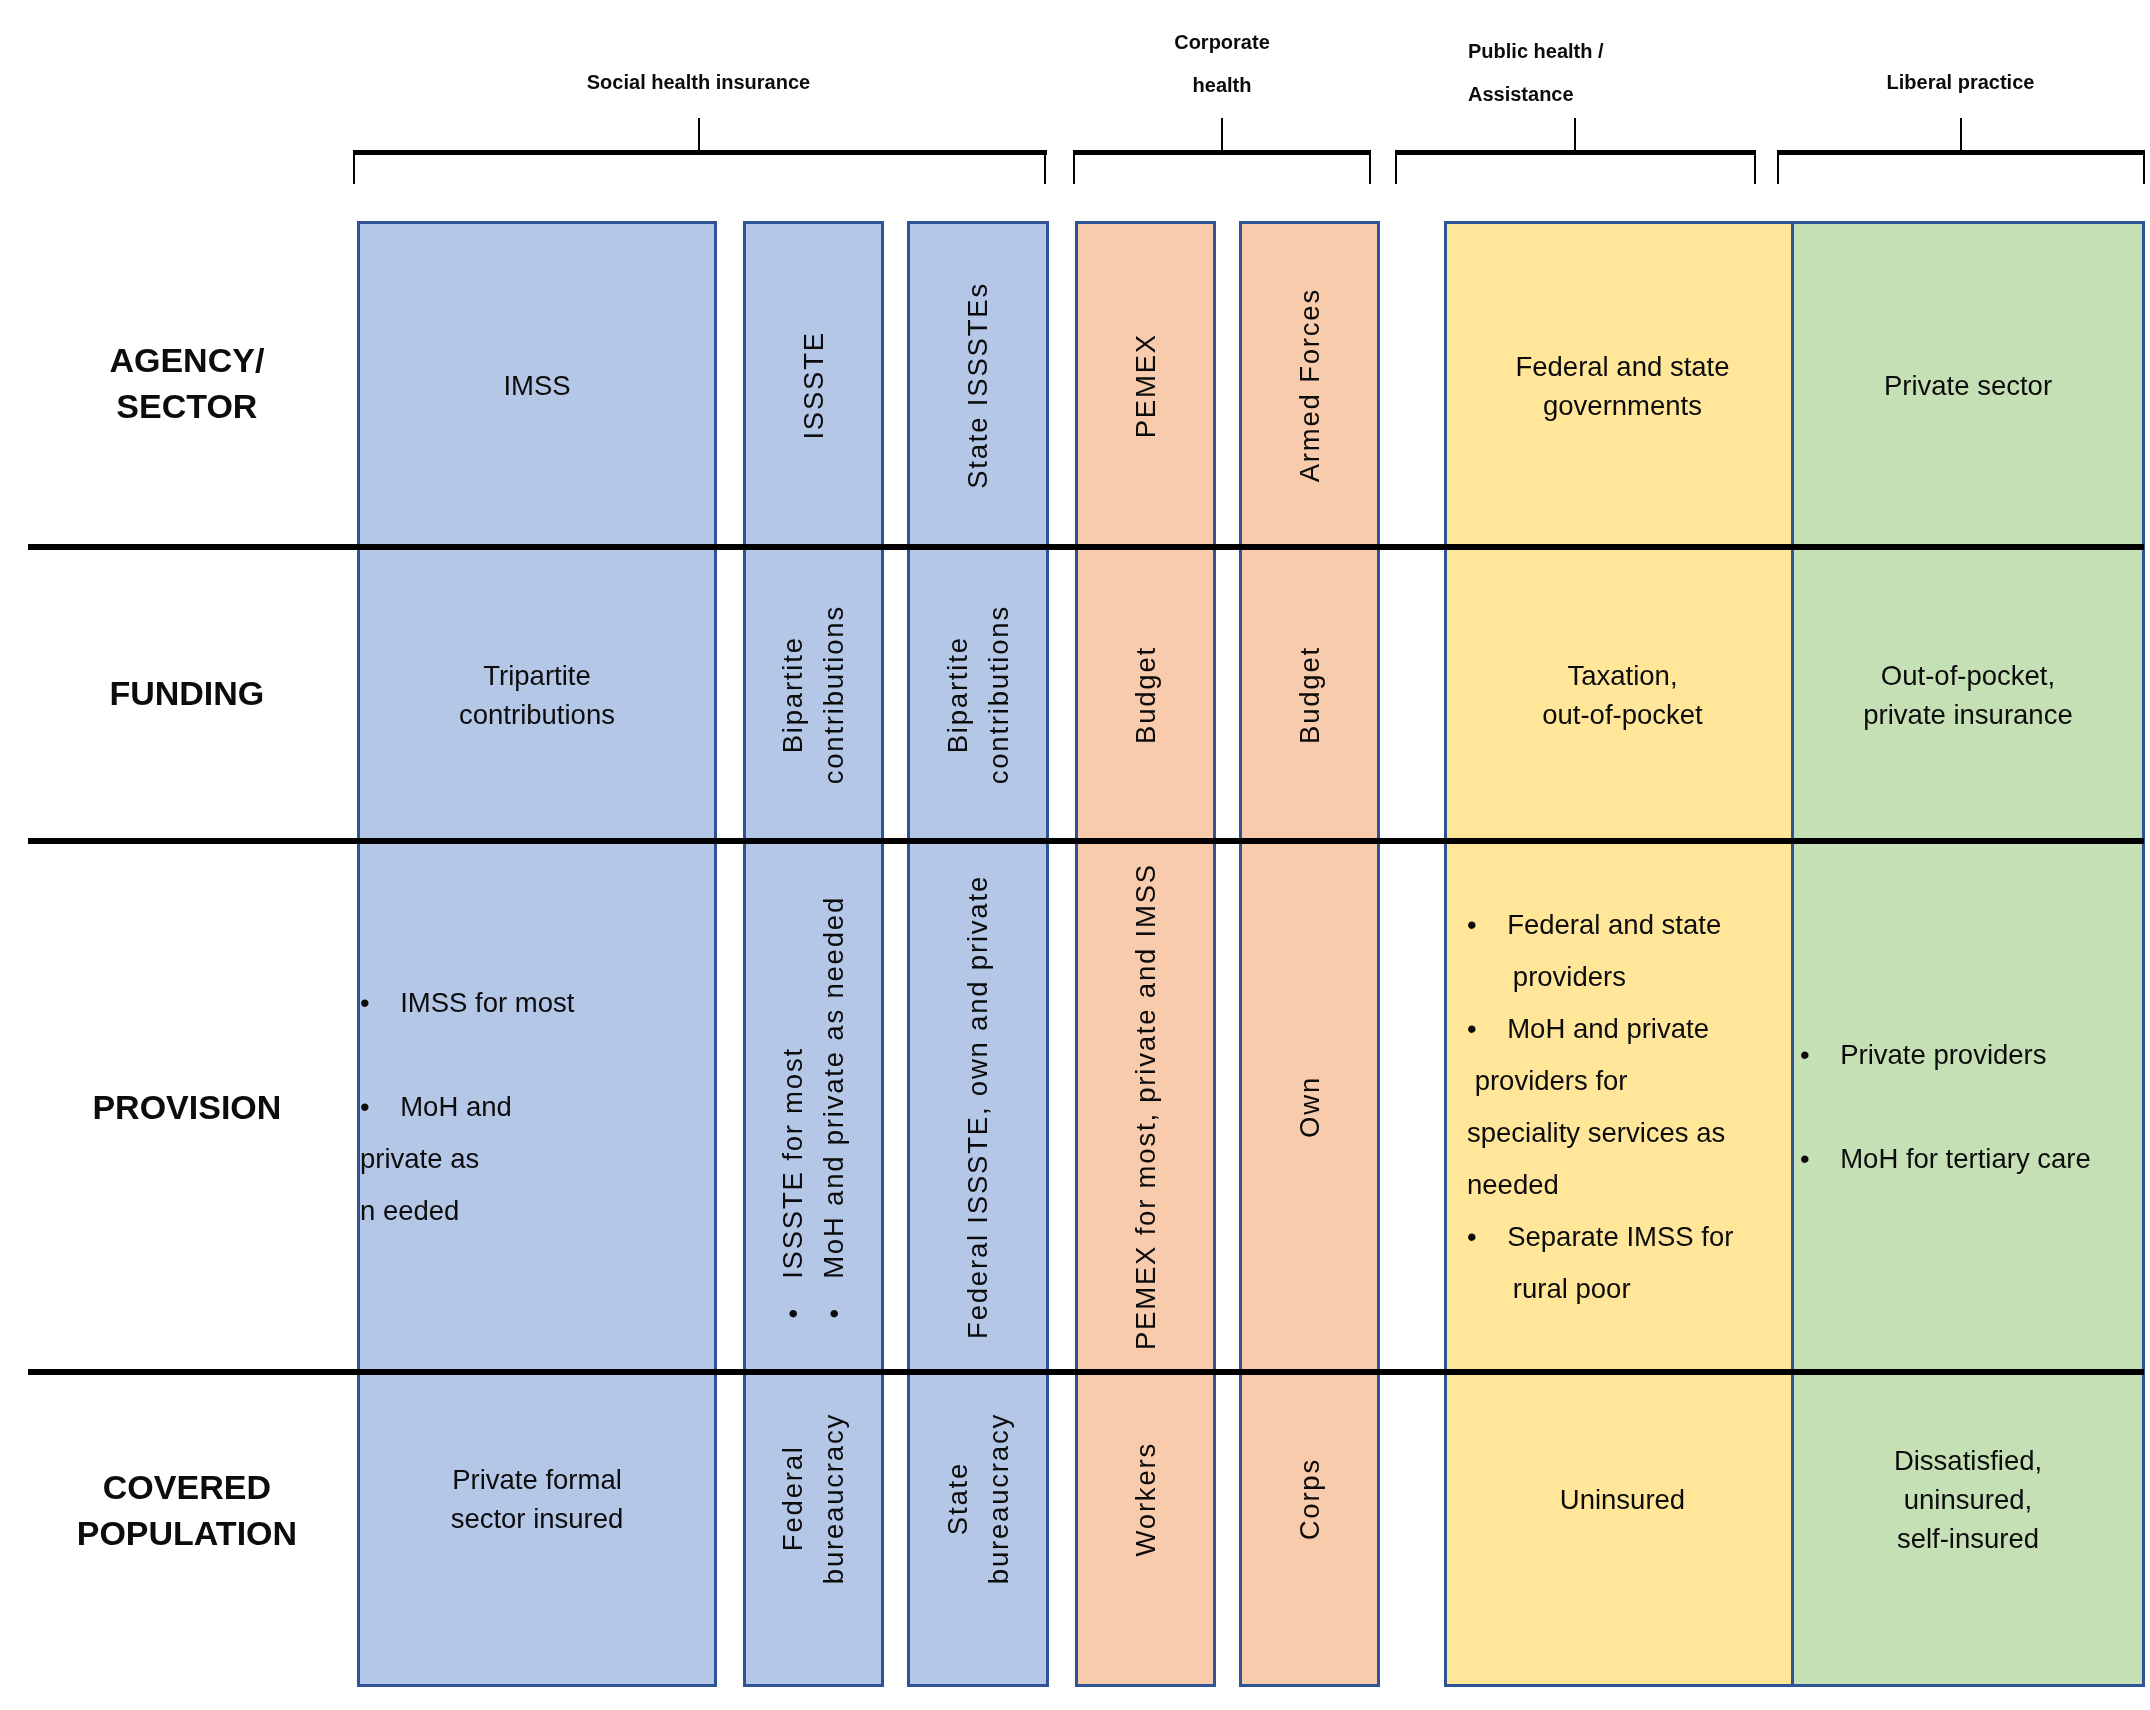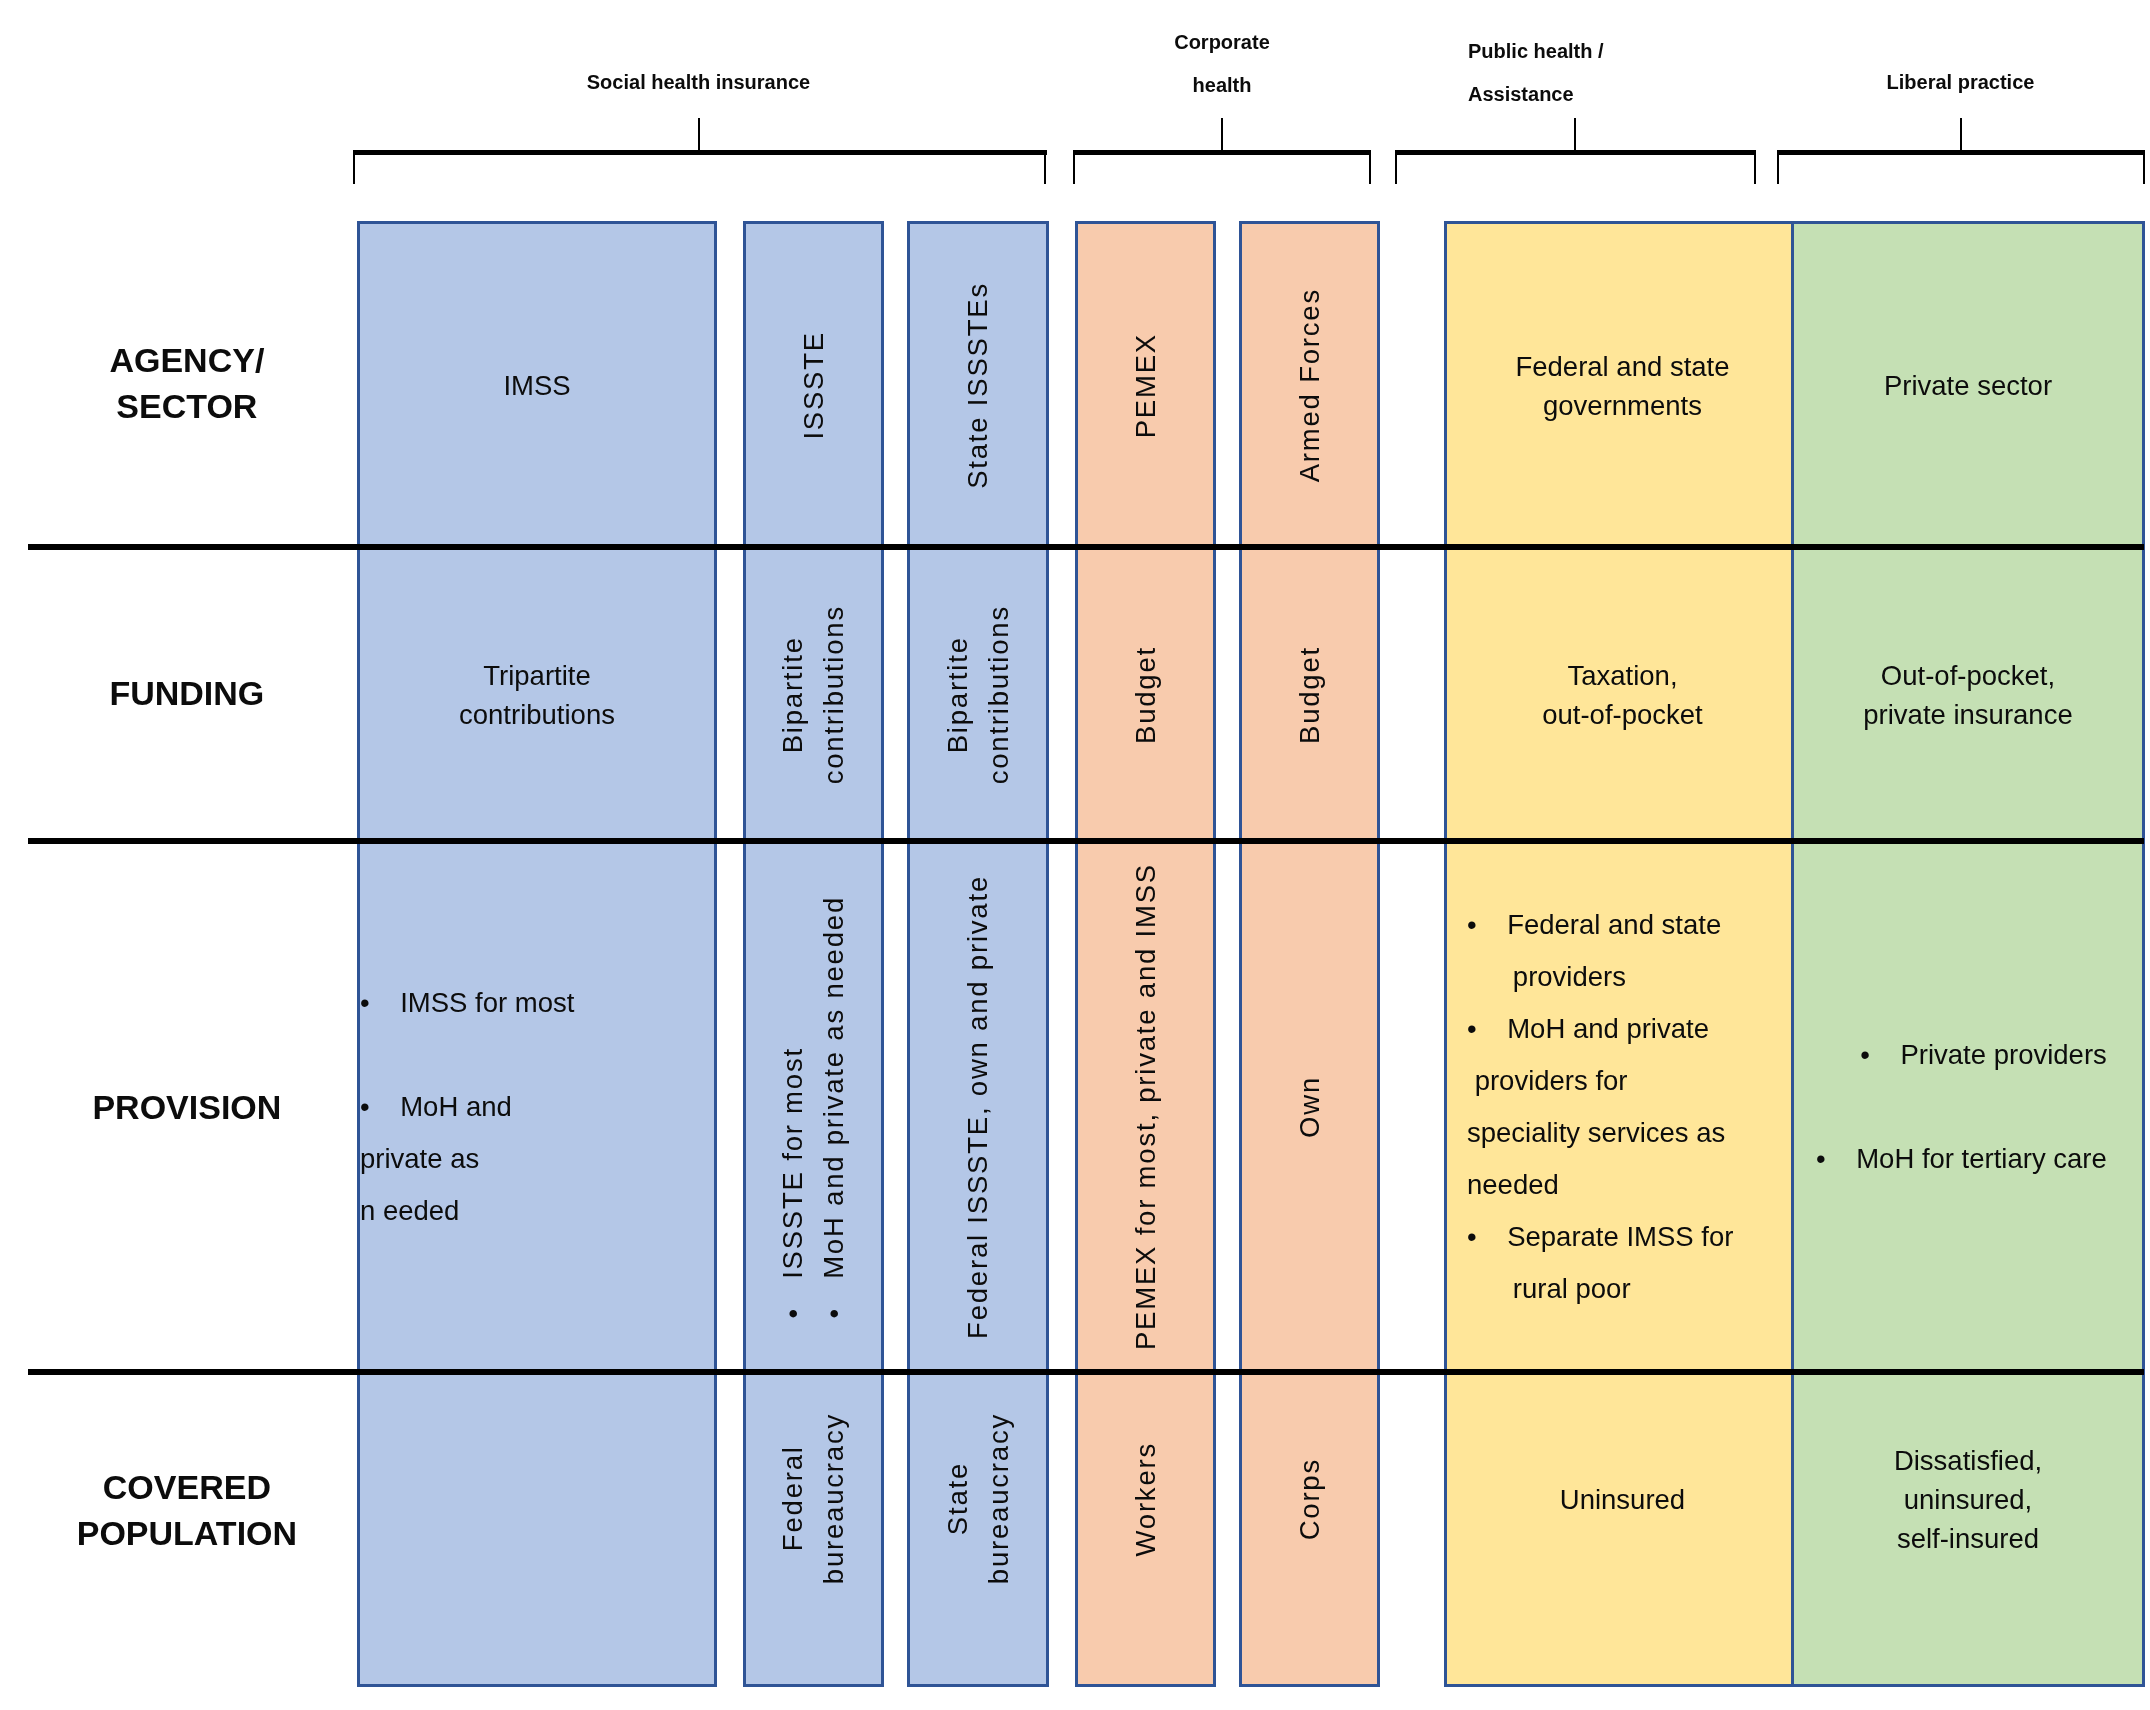--- a/index.html
+++ b/index.html
@@ -44,21 +44,21 @@
     display:flex;align-items:center;justify-content:center;box-sizing:border-box;
     font-size:27.5px;line-height:39px;text-align:center;white-space:pre-line;
   }
   .cell.r1{height:323px;}
   .cell.r2{height:295px;}
   .cell.r3{height:530px;}
   .cell.r4{flex:1;padding-bottom:58px;}
   .cell.bul{justify-content:flex-start;text-align:left;line-height:52px;}
   .cell.padA{}
   .cell.padB{padding-left:20px;}
-  .cell.padC{padding-left:22px;text-align:right;}
+  .cell.padC{padding-left:6px;}
   .vtext{
     writing-mode:vertical-rl;transform:rotate(180deg);
     letter-spacing:1.8px;line-height:1.5;white-space:pre-line;text-align:center;
   }
   .vtext.start{text-align:left;}
   
   .sep{position:absolute;left:28px;width:2116px;height:6.4px;background:#000;z-index:5;}
   .sep1{top:544px;} .sep2{top:838px;} .sep3{top:1369px;}
 </style>
 </head>
@@ -107,20 +107,22 @@
 
   <div class="col blue c0">
     <div class="cell r1">IMSS</div>
     <div class="cell r2">Tripartite
 contributions</div>
     <div class="cell r3 bul padA">•&nbsp;&nbsp;&nbsp;&nbsp;IMSS for most
 
 •&nbsp;&nbsp;&nbsp;&nbsp;MoH and
 private as
 n eeded</div>
+    <div class="cell r4">Private formal
+sector insured</div>
   </div>
 
   <div class="col blue c1">
     <div class="cell r1"><span class="vtext">ISSSTE</span></div>
     <div class="cell r2"><span class="vtext">Bipartite
 contributions</span></div>
     <div class="cell r3"><span class="vtext start">•&nbsp;&nbsp;&nbsp;ISSSTE for most
 •&nbsp;&nbsp;&nbsp;MoH and private as needed</span></div>
     <div class="cell r4"><span class="vtext">Federal
 bureaucracy</span></div>

